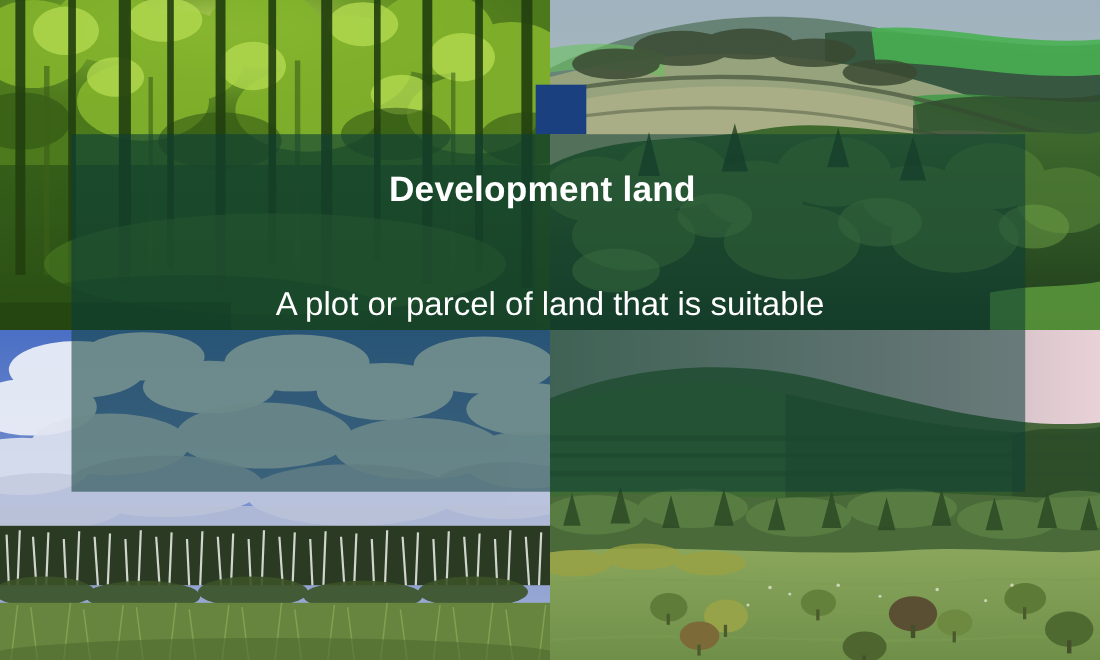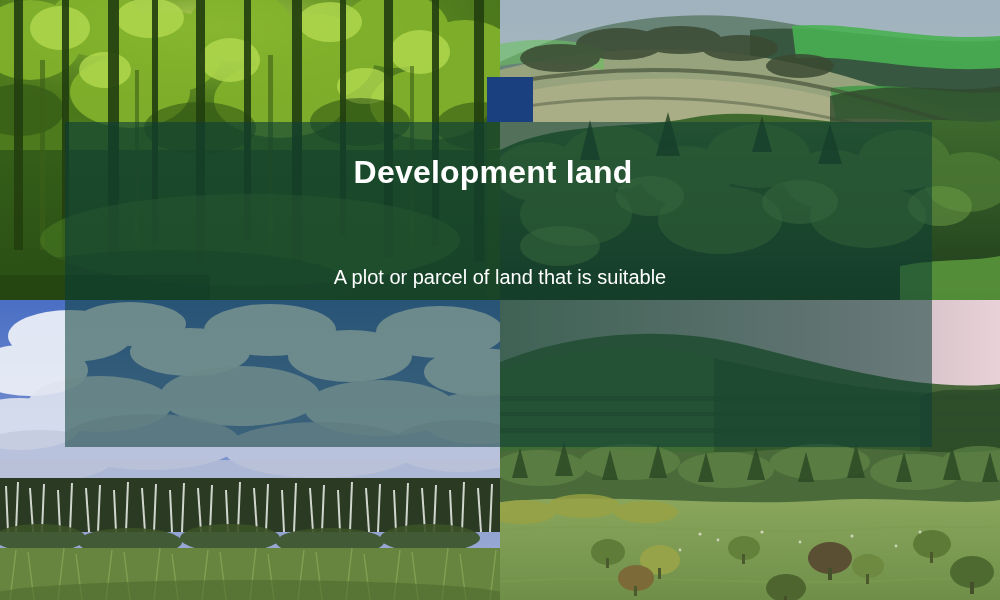--- a/index.html
+++ b/index.html
@@ -77,21 +77,21 @@
     color: #ffffff;
     letter-spacing: 0.2px;
     line-height: 40px;
     text-align: center;
   }
   #subtitle {
     position: absolute;
     left: 0;
     top: 253px;
     width: 1000px;
-    font-size: 20px;
+    font-size: 30px;
     font-weight: normal;
     color: #ffffff;
     line-height: 48px;
     text-align: center;
   }
   .sub-line { display: block; }
 </style>
 </head>
 <body>
 

